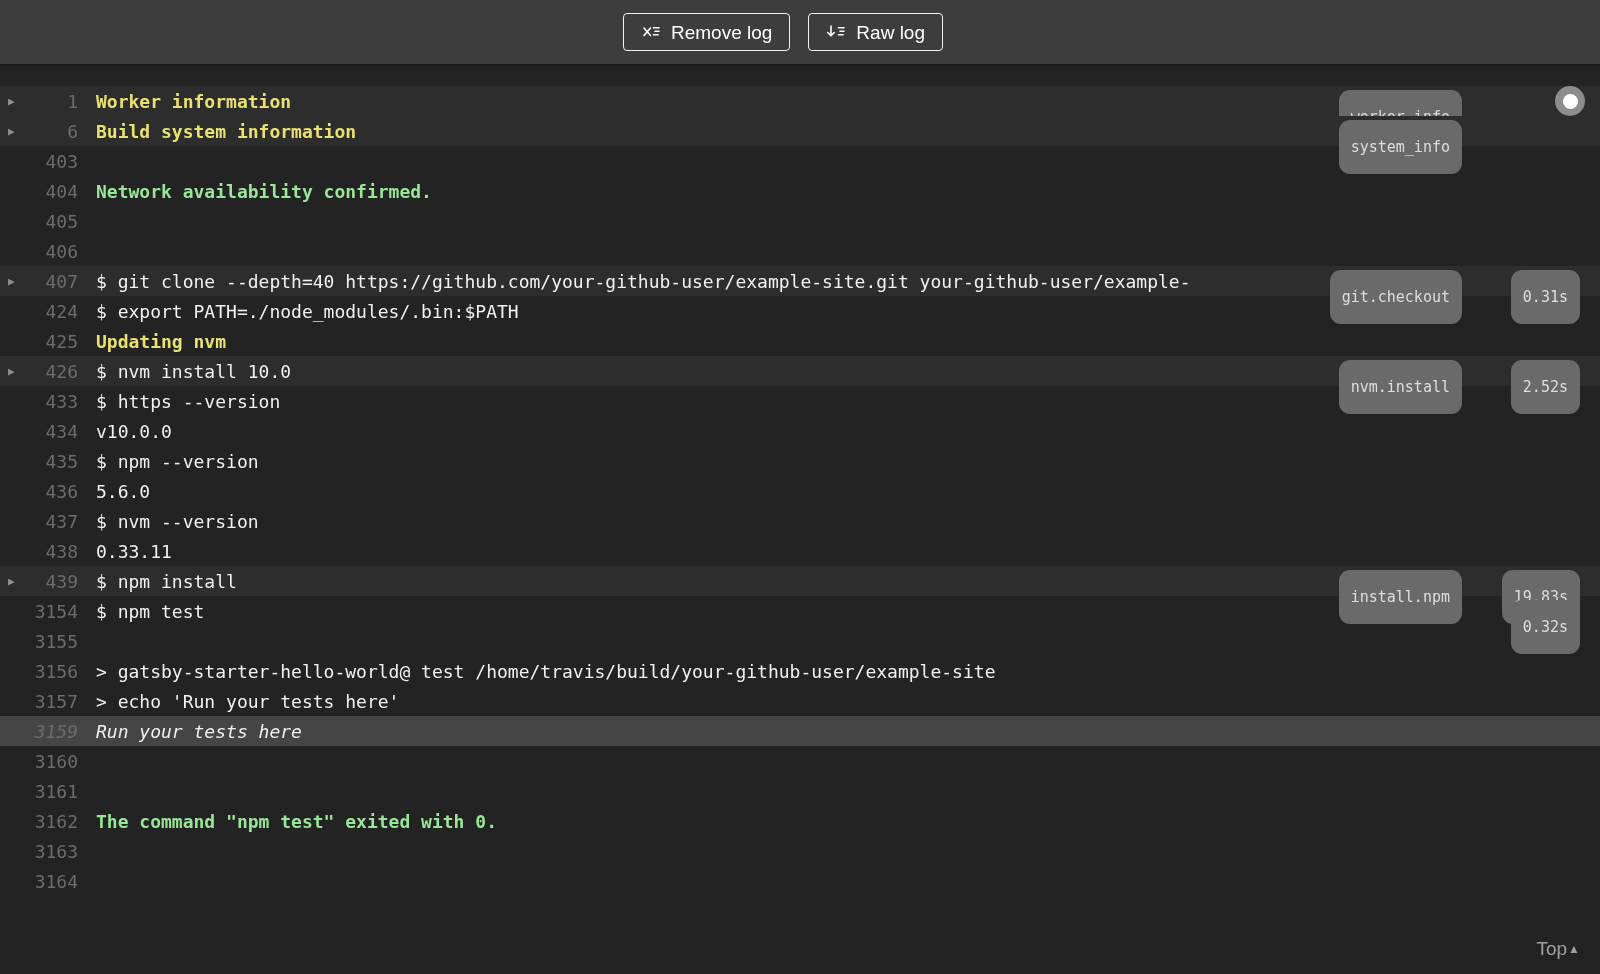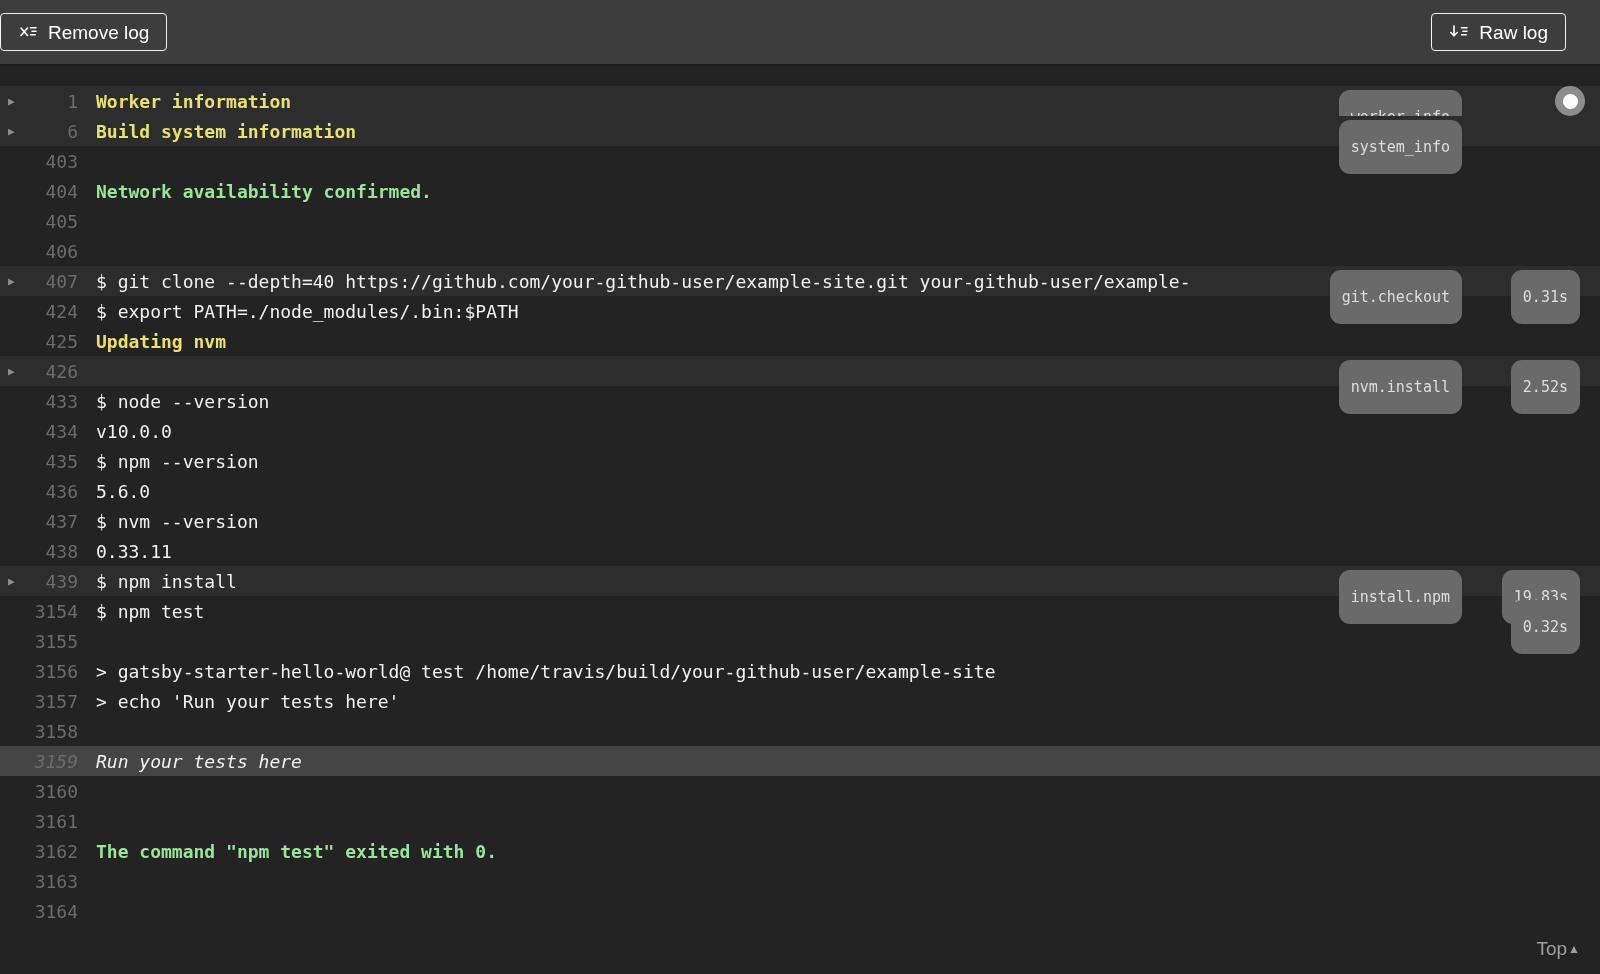--- a/index.html
+++ b/index.html
@@ -9,21 +9,21 @@
   }
   html,body{margin:0;padding:0;}
   body{
     width:1600px;height:974px;overflow:hidden;position:relative;
     background:var(--log-bg);
     font-family:"DejaVu Sans Mono", monospace;
   }
   
   .topbar{
     height:66px;background:var(--topbar-bg);
-    display:flex;align-items:center;justify-content:space-between;
+    display:flex;align-items:center;justify-content:center;
     padding-right:34px;gap:18px;box-sizing:border-box;
     border-bottom:2px solid #1d1d1d;
   }
   .tb-btn{
     display:inline-flex;align-items:center;gap:10px;
     background:transparent;border:1px solid #f2f2f2;border-radius:4px;
     color:#fff;font-family:"Liberation Sans", sans-serif;font-size:19px;
     padding:8px 17px;cursor:pointer;line-height:1;
   }
   .tb-btn svg{display:block;}
@@ -95,33 +95,32 @@
   <div>
       <div class="row header"><span class="arrow">▶</span><span class="num">1</span><span class="text yellow">Worker information</span><span class="pill tag">worker_info</span><div class="dot-outer"><div class="dot-inner"></div></div></div>
       <div class="row header"><span class="arrow">▶</span><span class="num">6</span><span class="text yellow">Build system information</span><span class="pill tag">system_info</span></div>
       <div class="row"><span class="arrow"></span><span class="num">403</span><span class="text"></span></div>
       <div class="row"><span class="arrow"></span><span class="num">404</span><span class="text green">Network availability confirmed.</span></div>
       <div class="row"><span class="arrow"></span><span class="num">405</span><span class="text"></span></div>
       <div class="row"><span class="arrow"></span><span class="num">406</span><span class="text"></span></div>
       <div class="row header"><span class="arrow">▶</span><span class="num">407</span><span class="text">$ git clone --depth=40 https://github.com/your-github-user/example-site.git your-github-user/example-</span><span class="pill tag">git.checkout</span><span class="pill duration">0.31s</span></div>
       <div class="row"><span class="arrow"></span><span class="num">424</span><span class="text">$ export PATH=./node_modules/.bin:$PATH</span></div>
       <div class="row"><span class="arrow"></span><span class="num">425</span><span class="text yellow">Updating nvm</span></div>
-      <div class="row header"><span class="arrow">▶</span><span class="num">426</span><span class="pill tag">nvm.install</span><span class="pill duration">2.52s</span></div>
-      <div class="row"><span class="arrow"></span><span class="num">433</span><span class="text">$ node --version</span></div>
+      <div class="row header"><span class="arrow">▶</span><span class="num">426</span><span class="text">$ nvm install 10.0</span><span class="pill tag">nvm.install</span><span class="pill duration">2.52s</span></div>
+      <div class="row"><span class="arrow"></span><span class="num">433</span><span class="text">$ https --version</span></div>
       <div class="row"><span class="arrow"></span><span class="num">434</span><span class="text">v10.0.0</span></div>
       <div class="row"><span class="arrow"></span><span class="num">435</span><span class="text">$ npm --version</span></div>
       <div class="row"><span class="arrow"></span><span class="num">436</span><span class="text">5.6.0</span></div>
       <div class="row"><span class="arrow"></span><span class="num">437</span><span class="text">$ nvm --version</span></div>
       <div class="row"><span class="arrow"></span><span class="num">438</span><span class="text">0.33.11</span></div>
       <div class="row header"><span class="arrow">▶</span><span class="num">439</span><span class="text">$ npm install</span><span class="pill tag">install.npm</span><span class="pill duration">19.83s</span></div>
       <div class="row"><span class="arrow"></span><span class="num">3154</span><span class="text">$ npm test</span><span class="pill duration">0.32s</span></div>
       <div class="row"><span class="arrow"></span><span class="num">3155</span><span class="text"></span></div>
       <div class="row"><span class="arrow"></span><span class="num">3156</span><span class="text">&gt; gatsby-starter-hello-world@ test /home/travis/build/your-github-user/example-site</span></div>
       <div class="row"><span class="arrow"></span><span class="num">3157</span><span class="text">&gt; echo 'Run your tests here'</span></div>
-      <div class="row"><span class="arrow"></span><span class="num">3158</span><span class="text"></span></div>
       <div class="row selected"><span class="arrow"></span><span class="num">3159</span><span class="text">Run your tests here</span></div>
       <div class="row"><span class="arrow"></span><span class="num">3160</span><span class="text"></span></div>
       <div class="row"><span class="arrow"></span><span class="num">3161</span><span class="text"></span></div>
       <div class="row"><span class="arrow"></span><span class="num">3162</span><span class="text green">The command "npm test" exited with 0.</span></div>
       <div class="row"><span class="arrow"></span><span class="num">3163</span><span class="text"></span></div>
       <div class="row"><span class="arrow"></span><span class="num">3164</span></div>
     </div>
 </div>
 
 <div class="top-link">

